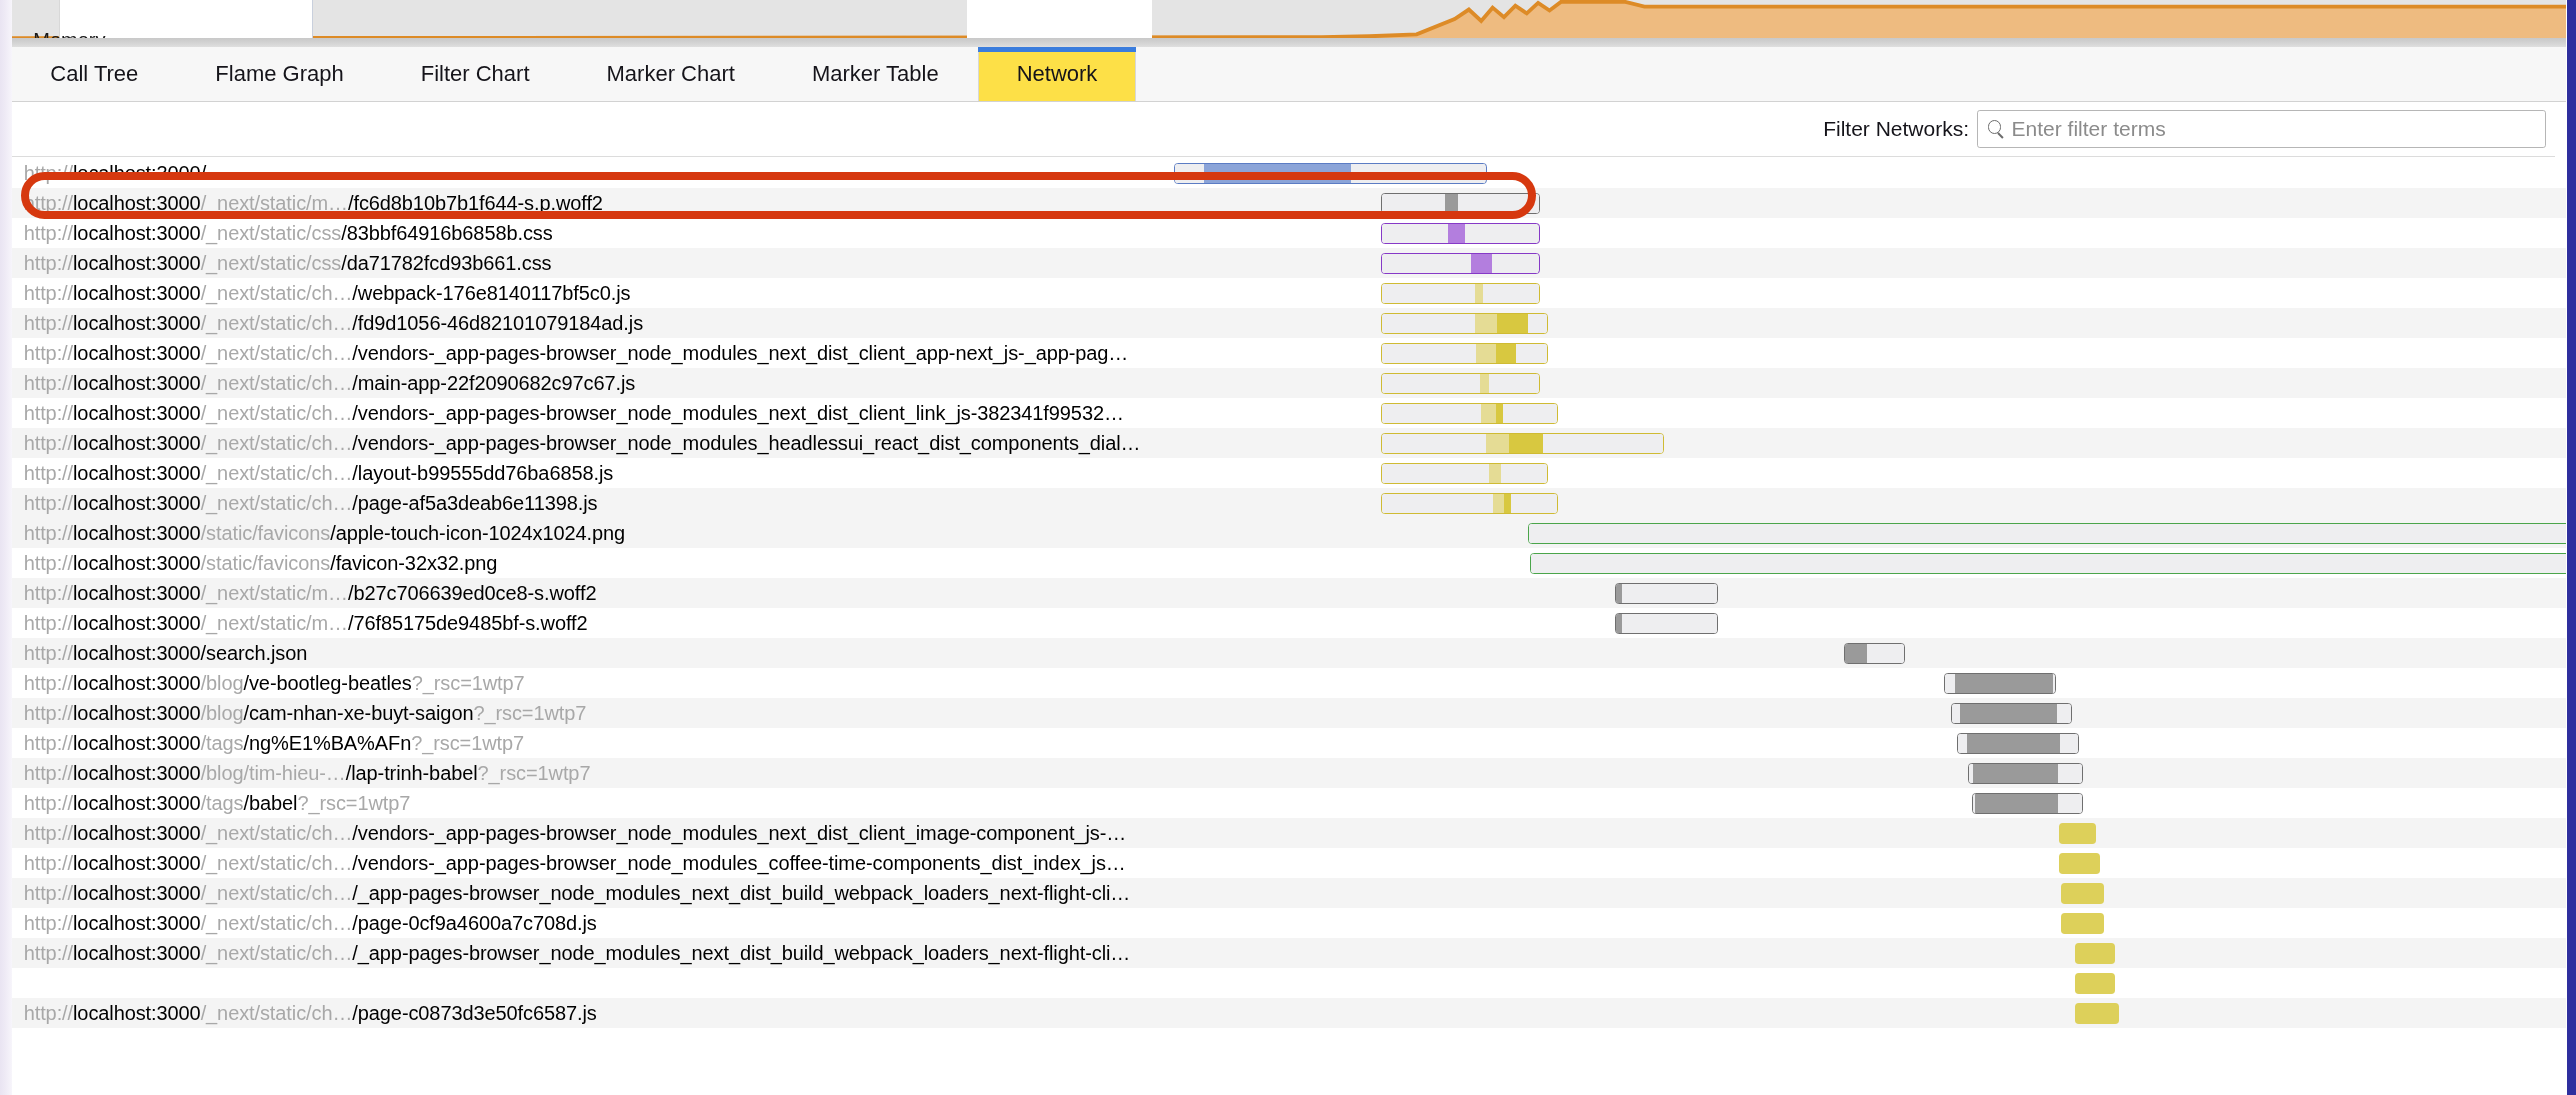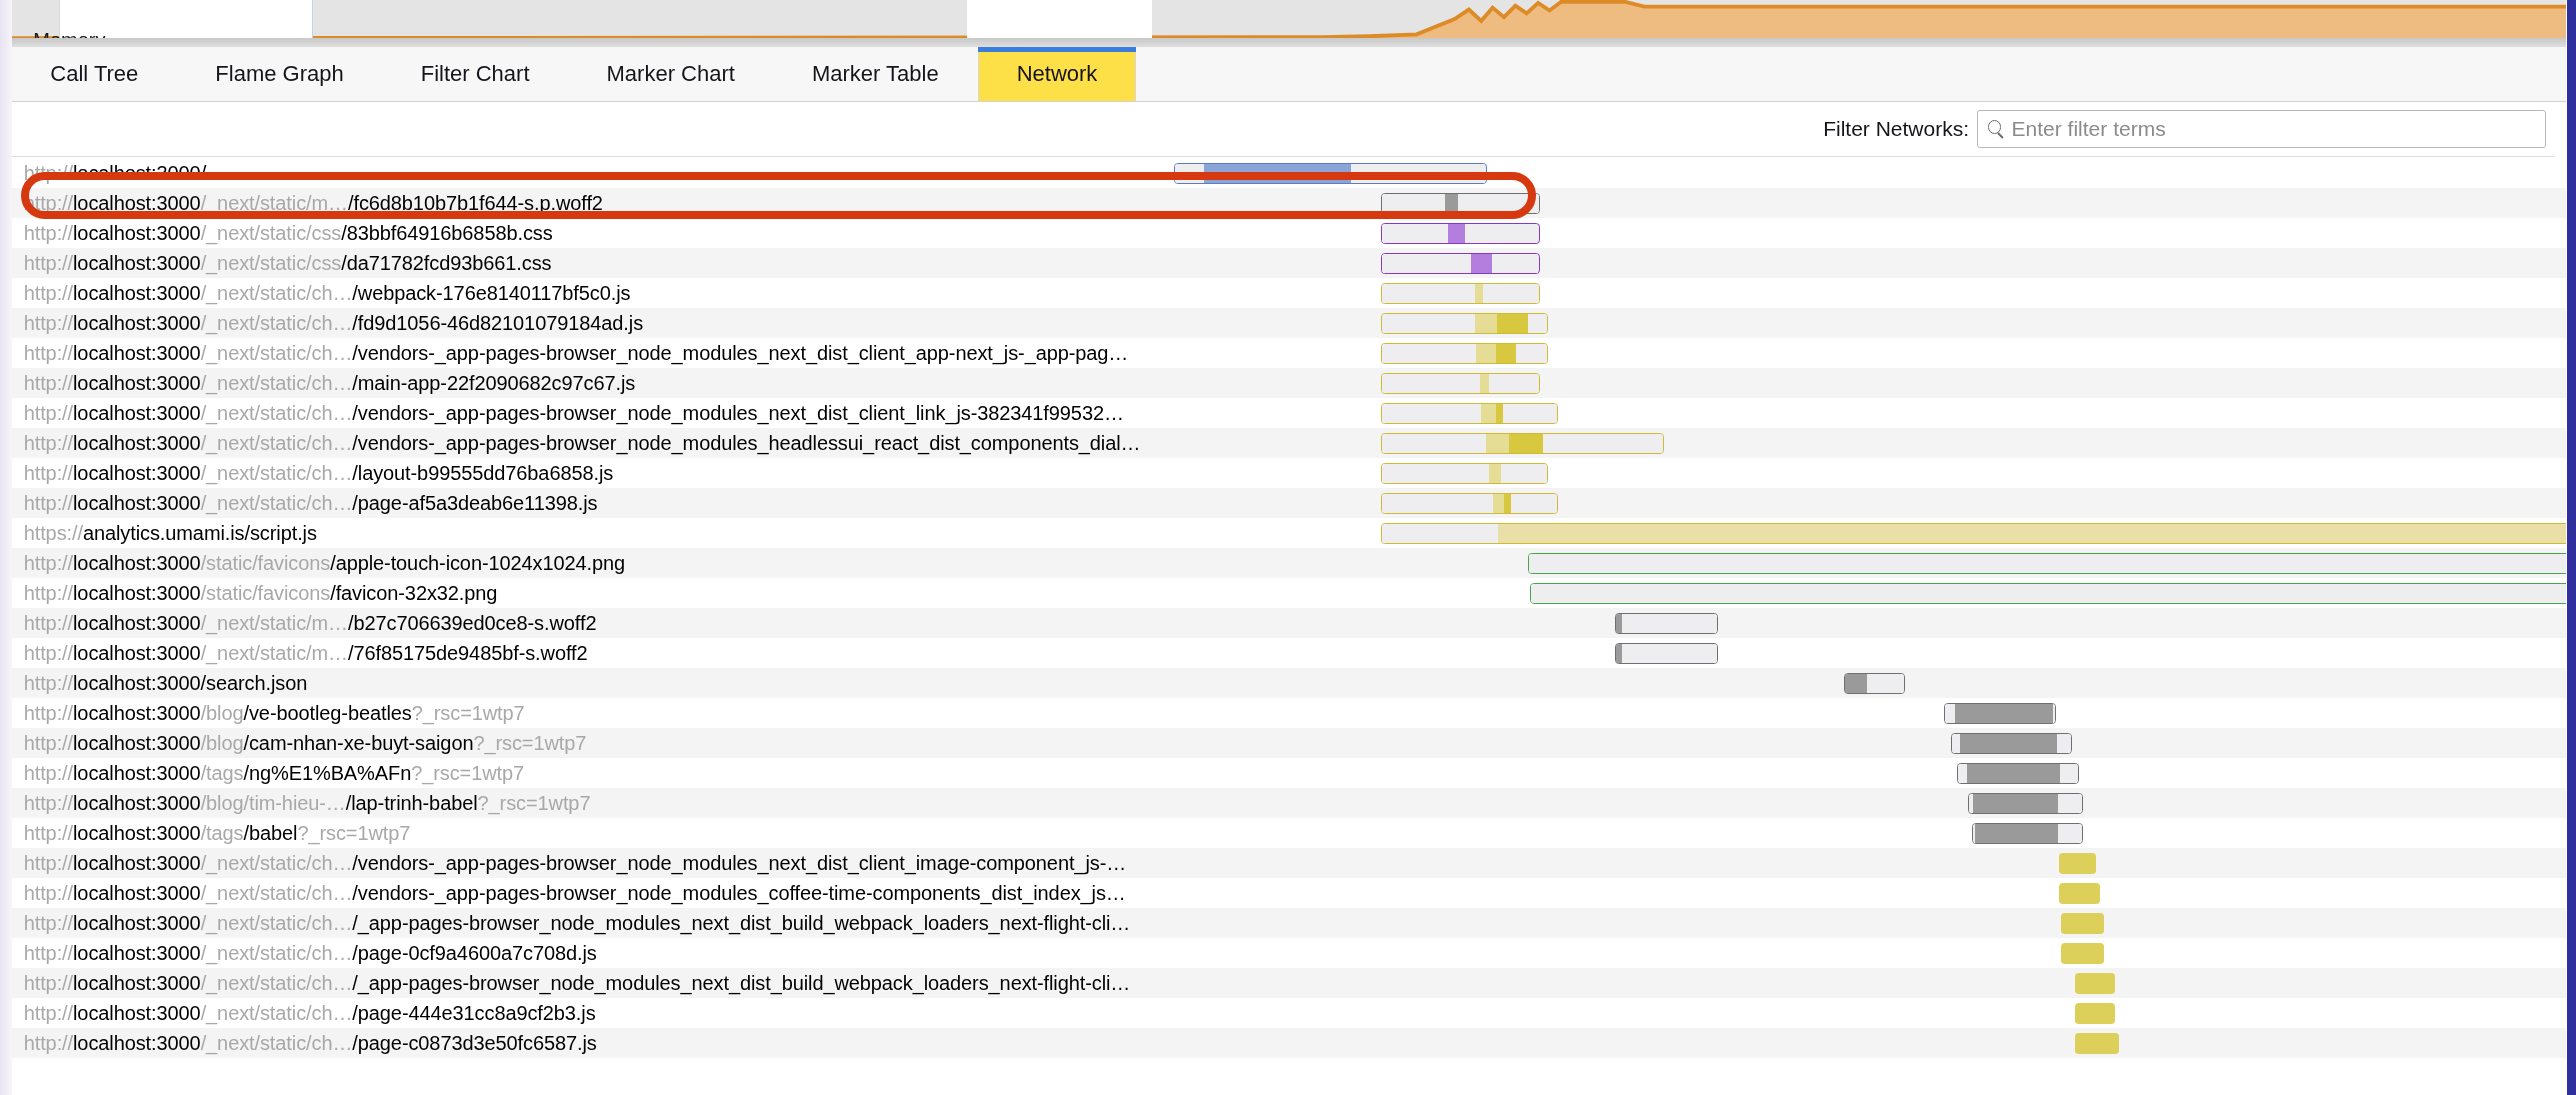--- a/index.html
+++ b/index.html
@@ -361,27 +361,20 @@
       </div>
       <div class="netrow odd">
         <div class="url"><span class="dim">http://</span><span class="strong">localhost:3000</span><span class="dim">/_next/static/ch…</span><span class="strong">/page-af5a3deab6e11398.js</span><span class="dim"></span></div>
         <div class="bar yellow" style="left: 1369px; width: 177px;">
           <div class="seg" style="width: 111px; background: rgb(238, 238, 240);"></div>
           <div class="seg" style="width: 11.4px; background: rgb(229, 220, 149);"></div>
           <div class="seg" style="width: 6.6px; background: rgb(216, 200, 64);"></div>
           <div class="seg" style="width: 47px; background: rgb(238, 238, 240);"></div>
         </div>
       </div>
-      <div class="netrow">
-        <div class="url"><span class="dim">https://</span><span class="strong">analytics.umami.is/script.js</span><span class="dim"></span><span class="strong"></span><span class="dim"></span></div>
-        <div class="bar yellow" style="left: 1369px; width: 1198px;">
-          <div class="seg" style="width: 116px; background: rgb(238, 238, 240);"></div>
-          <div class="seg" style="width: 1082px; background: rgb(234, 223, 166);"></div>
-        </div>
-      </div>
       <div class="netrow odd">
         <div class="url"><span class="dim">http://</span><span class="strong">localhost:3000</span><span class="dim">/static/favicons</span><span class="strong">/apple-touch-icon-1024x1024.png</span><span class="dim"></span></div>
         <div class="bar green" style="left: 1516px; width: 1051px;">
           <div class="seg" style="width: 1051px; background: rgb(238, 238, 240);"></div>
         </div>
       </div>
       <div class="netrow">
         <div class="url"><span class="dim">http://</span><span class="strong">localhost:3000</span><span class="dim">/static/favicons</span><span class="strong">/favicon-32x32.png</span><span class="dim"></span></div>
         <div class="bar green" style="left: 1518px; width: 1049px;">
           <div class="seg" style="width: 1049px; background: rgb(238, 238, 240);"></div>
@@ -462,21 +455,20 @@
       </div>
       <div class="netrow">
         <div class="url"><span class="dim">http://</span><span class="strong">localhost:3000</span><span class="dim">/_next/static/ch…</span><span class="strong">/page-0cf9a4600a7c708d.js</span><span class="dim"></span></div>
         <div class="solidbar" style="left: 2049px; width: 43px;"></div>
       </div>
       <div class="netrow odd">
         <div class="url"><span class="dim">http://</span><span class="strong">localhost:3000</span><span class="dim">/_next/static/ch…</span><span class="strong">/_app-pages-browser_node_modules_next_dist_build_webpack_loaders_next-flight-cli…</span><span class="dim"></span></div>
         <div class="solidbar" style="left: 2063px; width: 40px;"></div>
       </div>
       <div class="netrow">
-        <div class="url"><span class="dim">http://</span><span class="strong">localhost:3000</span><span class="dim">/_next/static/ch…</span><span class="strong">/page-444e31cc8a9cf2b3.js</span><span class="dim"></span></div>
         <div class="solidbar" style="left: 2063px; width: 40px;"></div>
       </div>
       <div class="netrow odd">
         <div class="url"><span class="dim">http://</span><span class="strong">localhost:3000</span><span class="dim">/_next/static/ch…</span><span class="strong">/page-c0873d3e50fc6587.js</span><span class="dim"></span></div>
         <div class="solidbar" style="left: 2063px; width: 44px;"></div>
       </div>
     </div>
 
   <div class="annot"></div>
 

